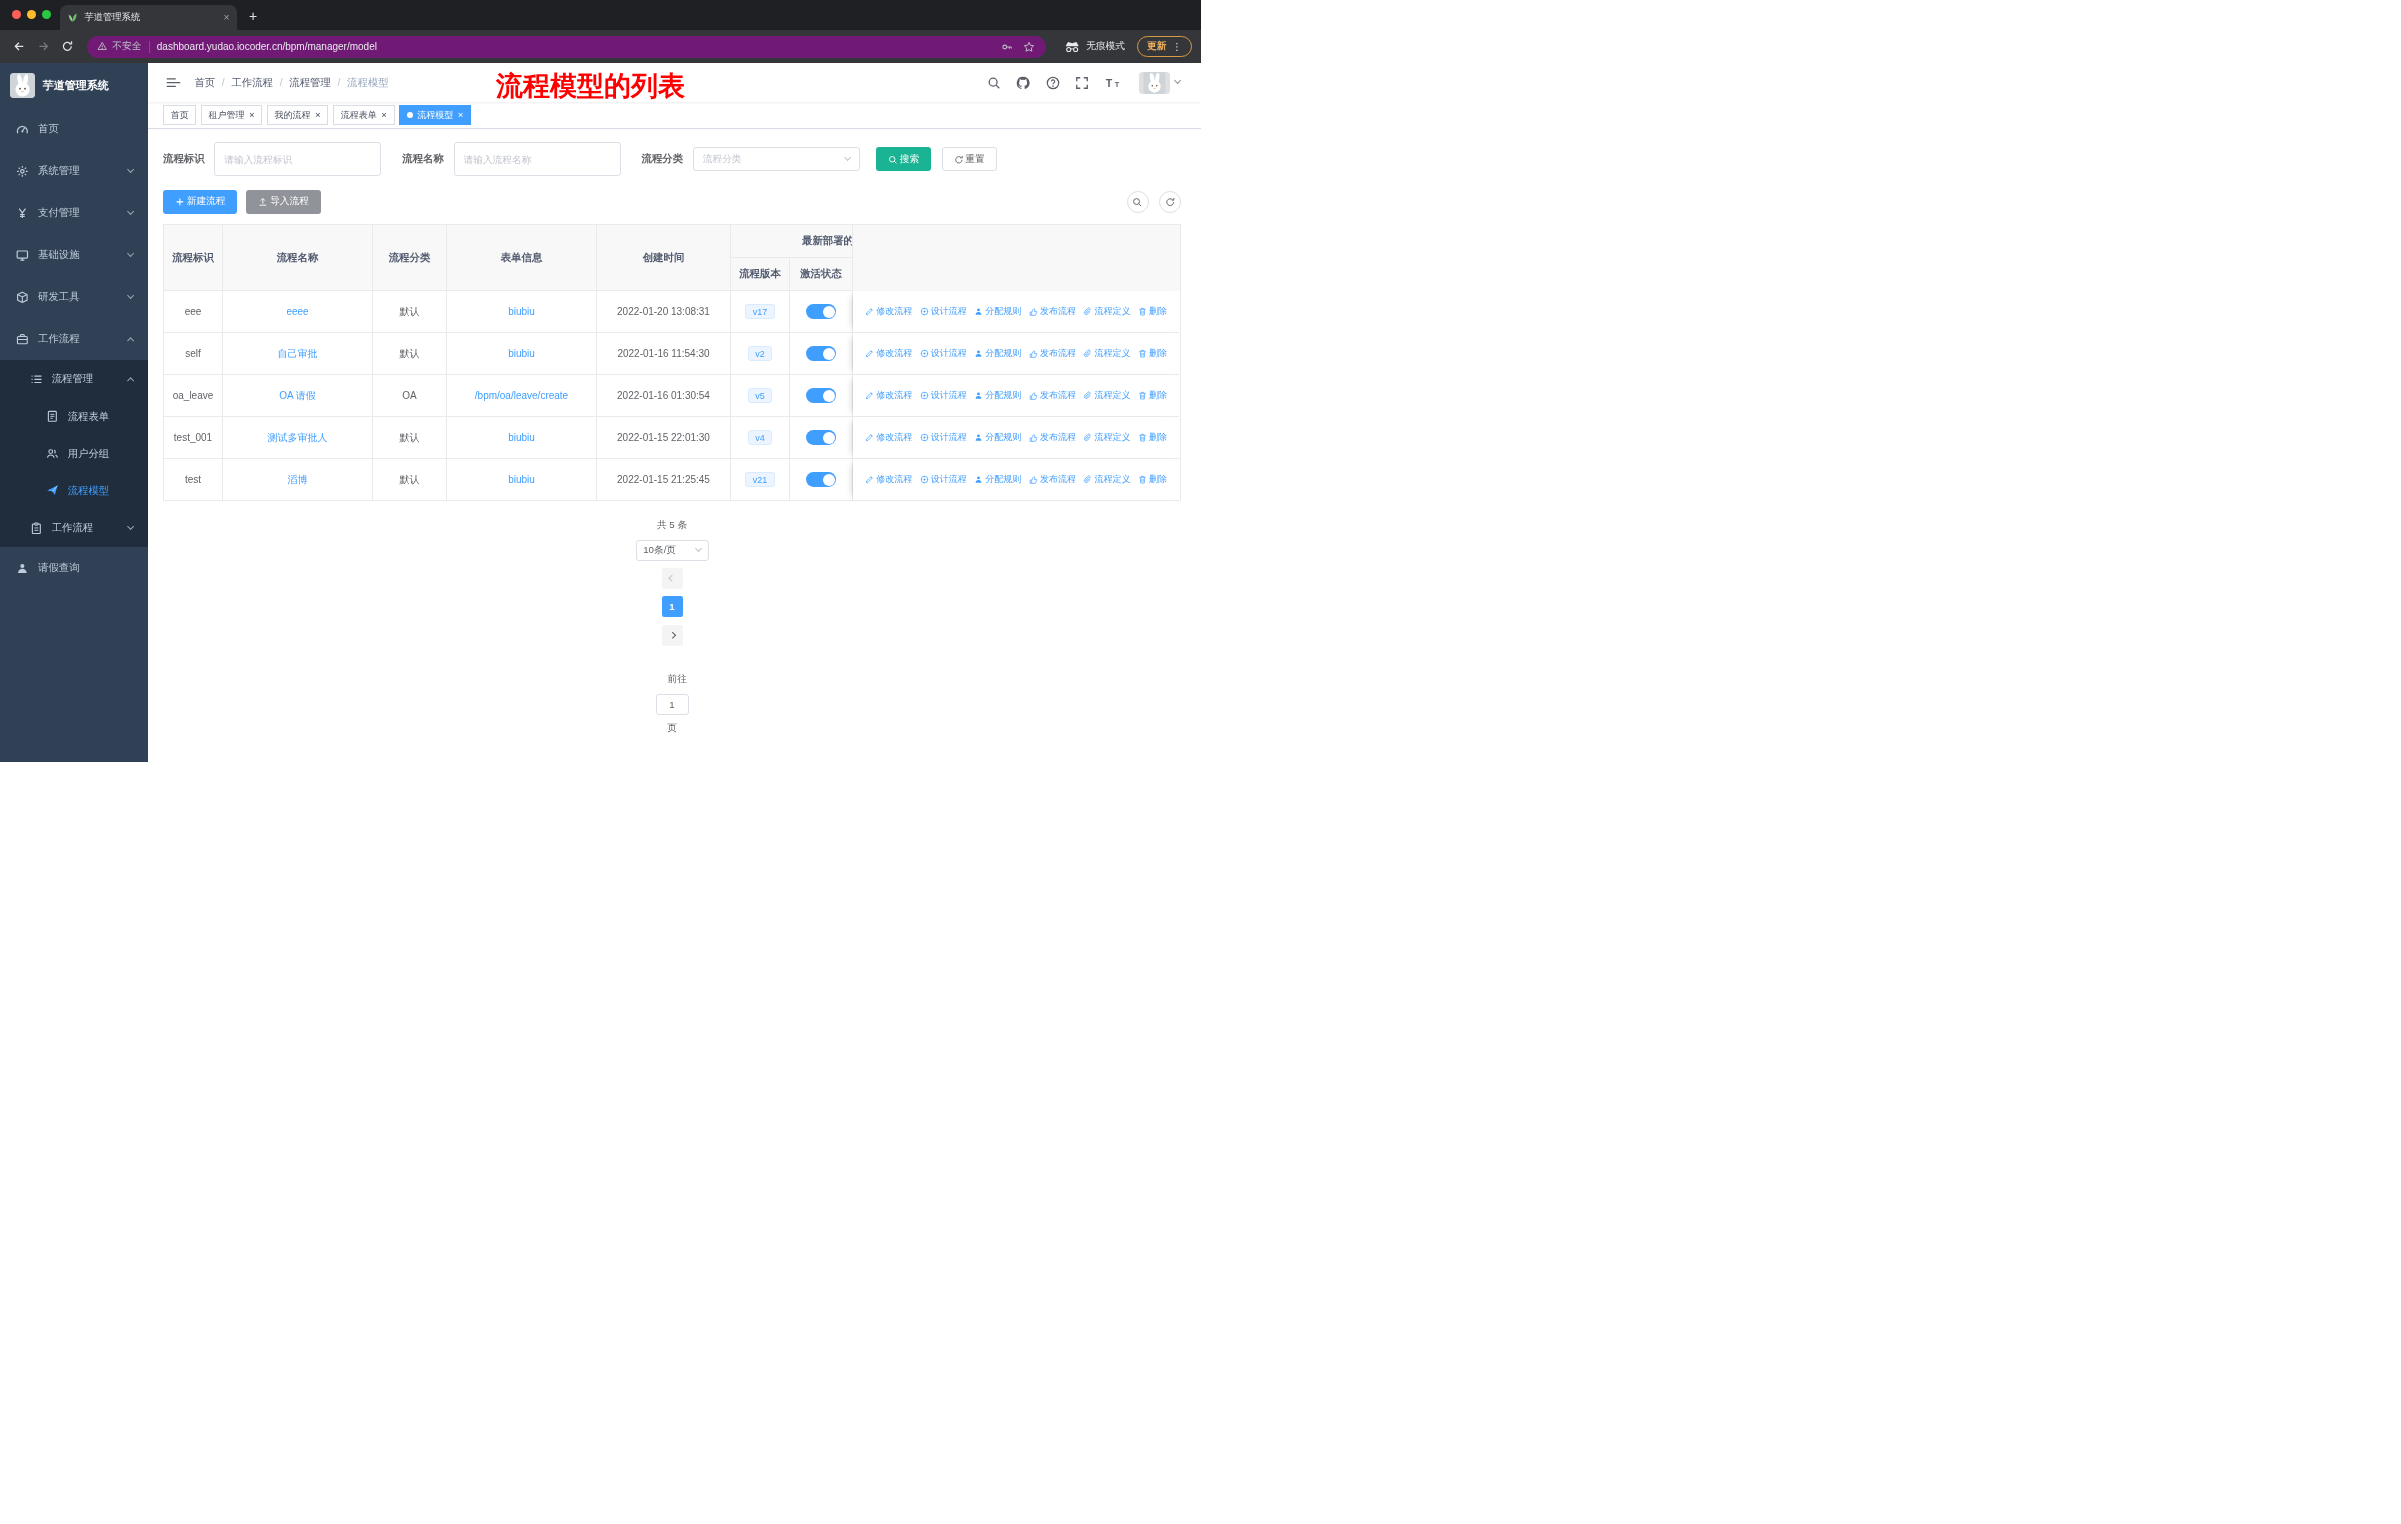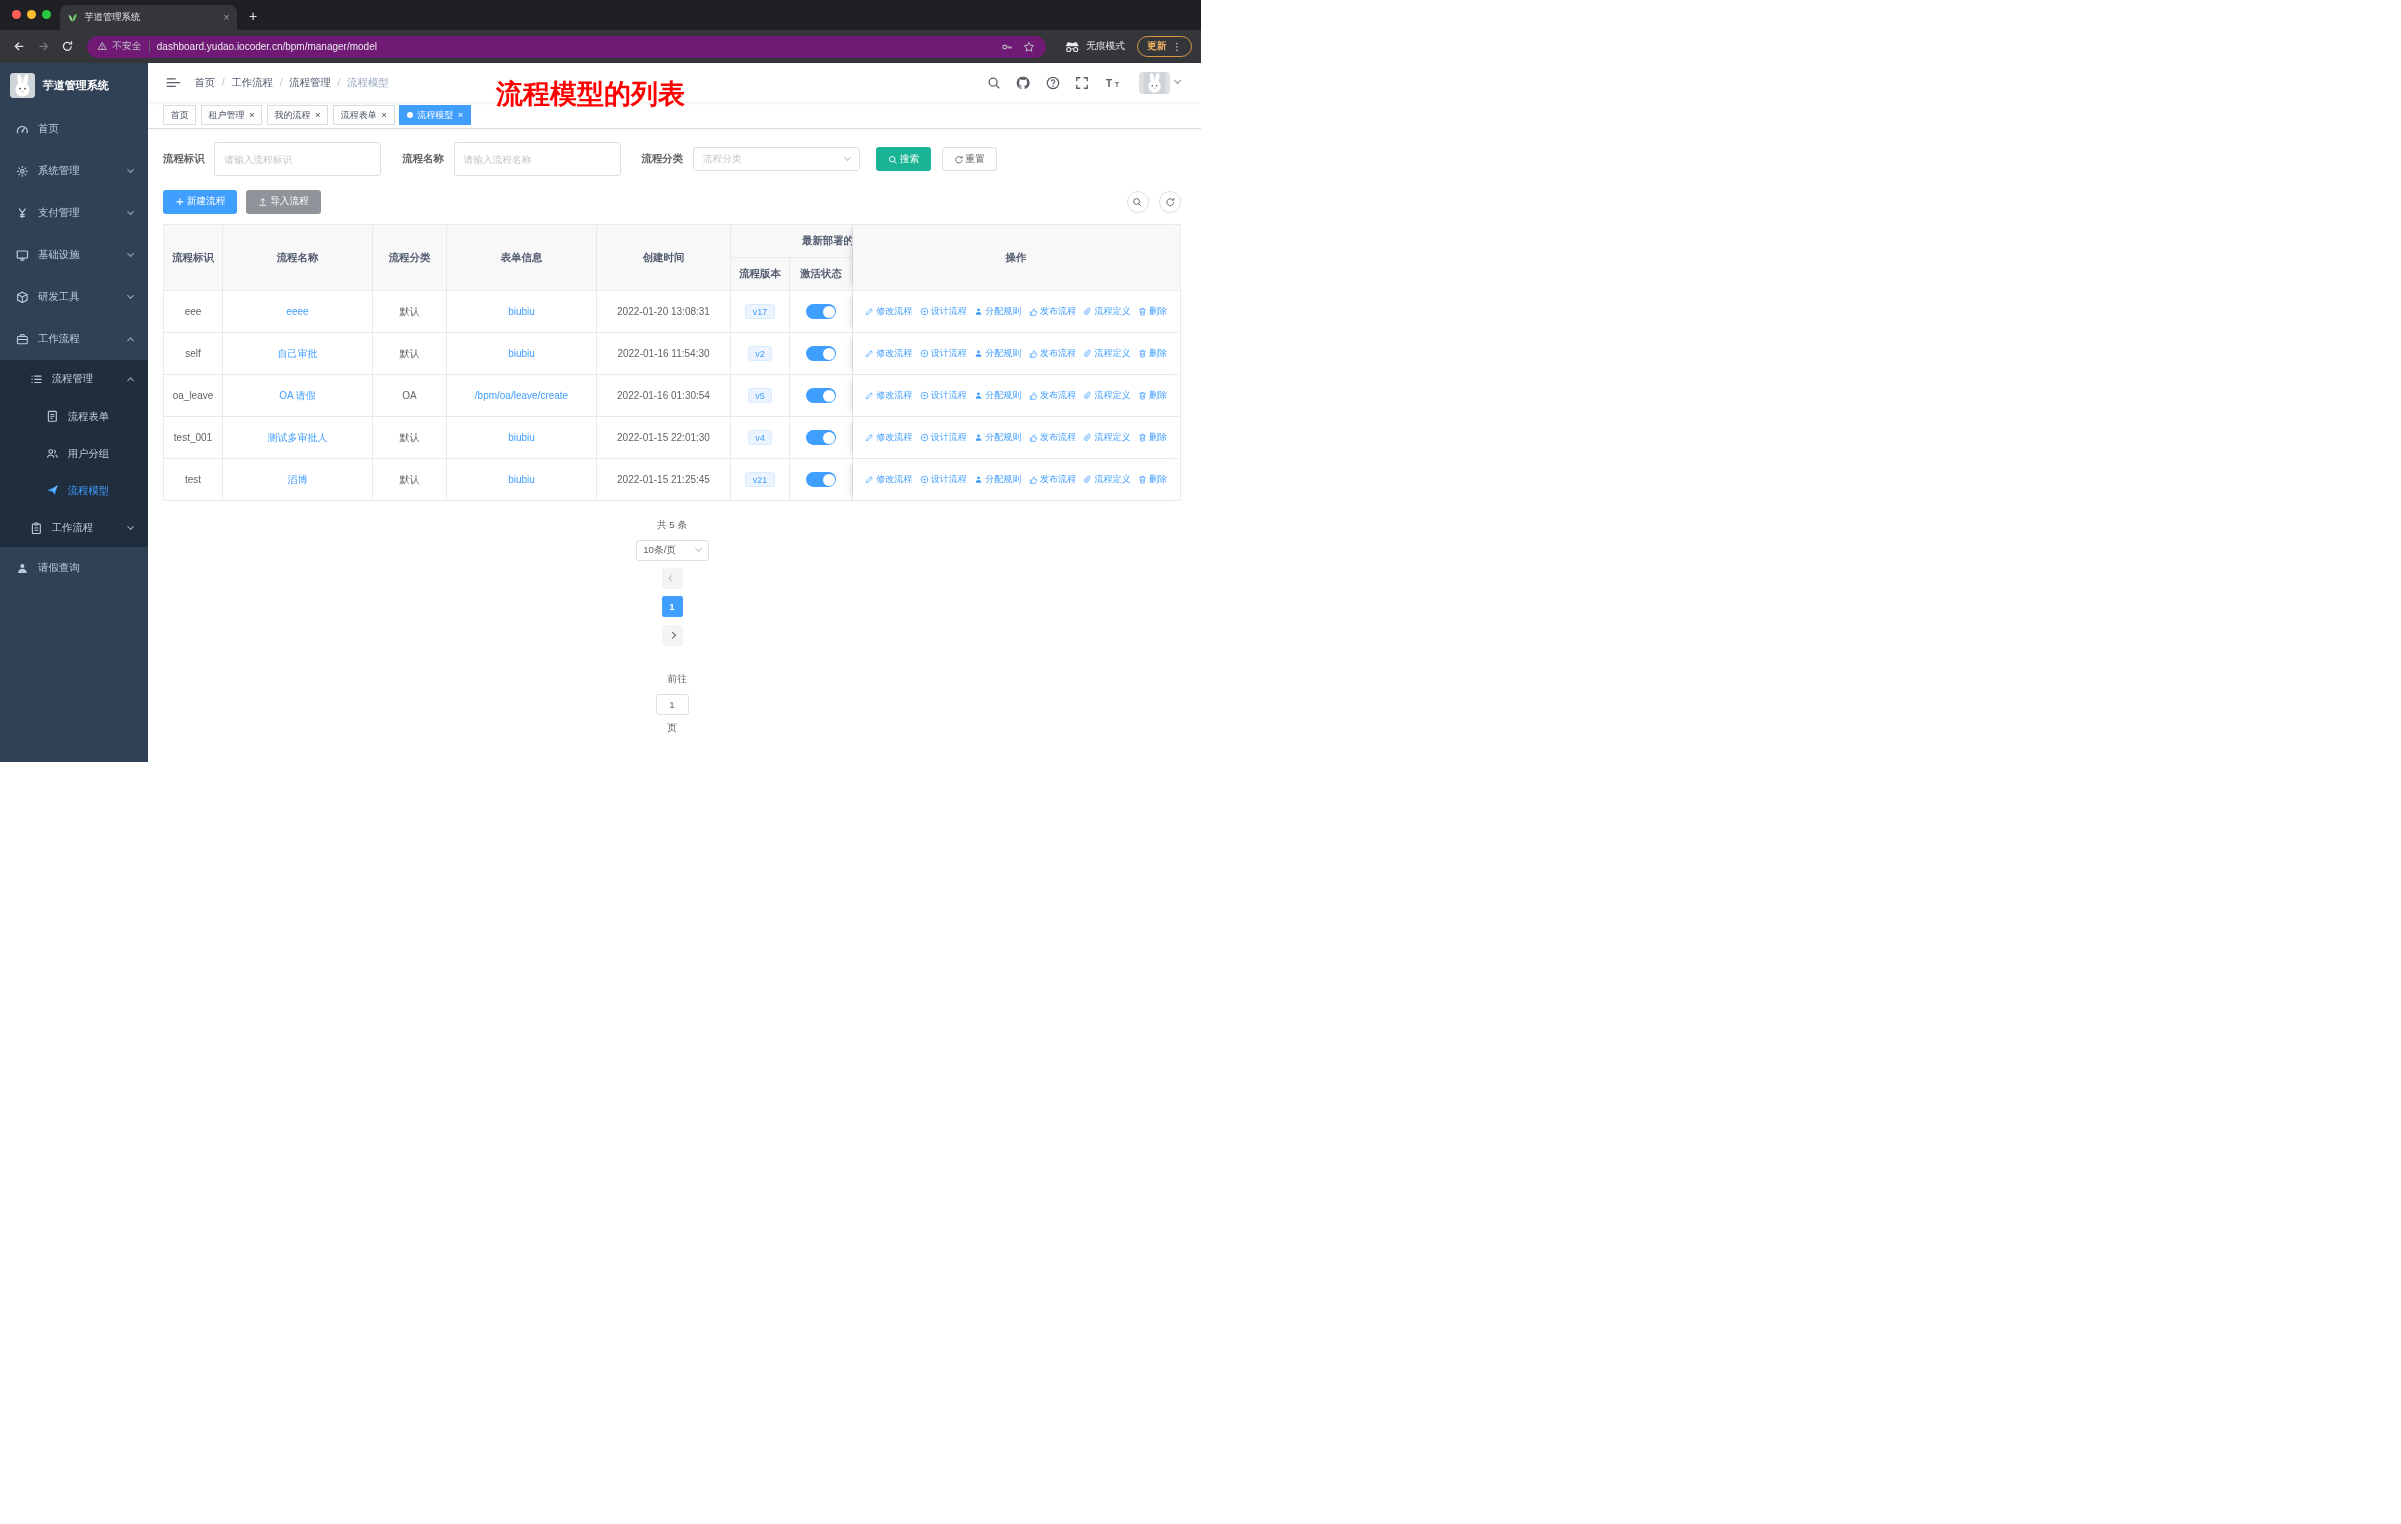--- a/index.html
+++ b/index.html
@@ -59,21 +59,21 @@
   .chev.up { transform:rotate(-135deg); margin-top:3px; }
 
   .main { flex:1; display:flex; flex-direction:column; background:#fff; min-width:0; }
   .navbar { height:39px; background:#fff; display:flex; align-items:center; padding:0 21px 0 18px;
             position:relative; box-shadow:0 0.7px 3px rgba(0,21,41,.10); z-index:6; }
   .hamburger { width:15px; height:13.4px; color:#5a5e66; margin-right:13.4px; cursor:pointer; }
   .breadcrumb { display:flex; align-items:center; gap:6.7px; font-size:10.4px; color:#515a6e; }
   .crumb { cursor:pointer; }
   .crumb.last { color:#97a8be; cursor:default; }
   .crumb-sep { color:#c0c4cc; }
-  .annotation { position:absolute; left:348px; top:13px; font-size:27px; font-weight:700; color:#ff0000; white-space:nowrap; z-index:7; }
+  .annotation { position:absolute; left:348px; top:5px; font-size:27px; font-weight:700; color:#ff0000; white-space:nowrap; z-index:7; }
   .nav-right { margin-left:auto; display:flex; align-items:center; gap:15.6px; color:#5a5e66; }
   .nav-right .icon { width:14px; height:14px; cursor:pointer; }
   .avatar-wrap { display:flex; align-items:center; gap:5.2px; cursor:pointer; }
   .avatar { width:31px; height:22px; border-radius:3.7px; overflow:hidden; background:#e0e0e0; }
   .avatar svg { width:100%; height:100%; }
 
   .tagsbar { height:27px; background:#fff; border-bottom:0.7px solid #d8dce5; box-shadow:0 0.7px 2.2px rgba(0,0,0,.05);
              display:flex; align-items:center; padding:0 15px; gap:4.5px; z-index:5; }
   .tag { height:20px; display:inline-flex; align-items:center; gap:4.5px; padding:0 6.7px; border:0.7px solid #d8dce5;
          background:#fff; color:#495060; font-size:9px; cursor:pointer; white-space:nowrap; }
@@ -541,21 +541,20 @@
       <div class="table">
         <div class="thead gridcols">
           <div class="th th-id">流程标识</div>
           <div class="th th-name">流程名称</div>
           <div class="th th-cat">流程分类</div>
           <div class="th th-form">表单信息</div>
           <div class="th th-time">创建时间</div>
           <div class="th th-group">最新部署的流程定义</div>
           <div class="th th-ver">流程版本</div>
           <div class="th th-act">激活状态</div>
-          <div class="th th-op">操作</div>
         </div>
         <div id="tbody">
             <div class="trow gridcols">
     <div class="td">eee</div>
     <div class="td">
                 <span class="link">eeee</span>
               </div>
     <div class="td">默认</div>
     <div class="td">
                 <span class="link">biubiu</span>

